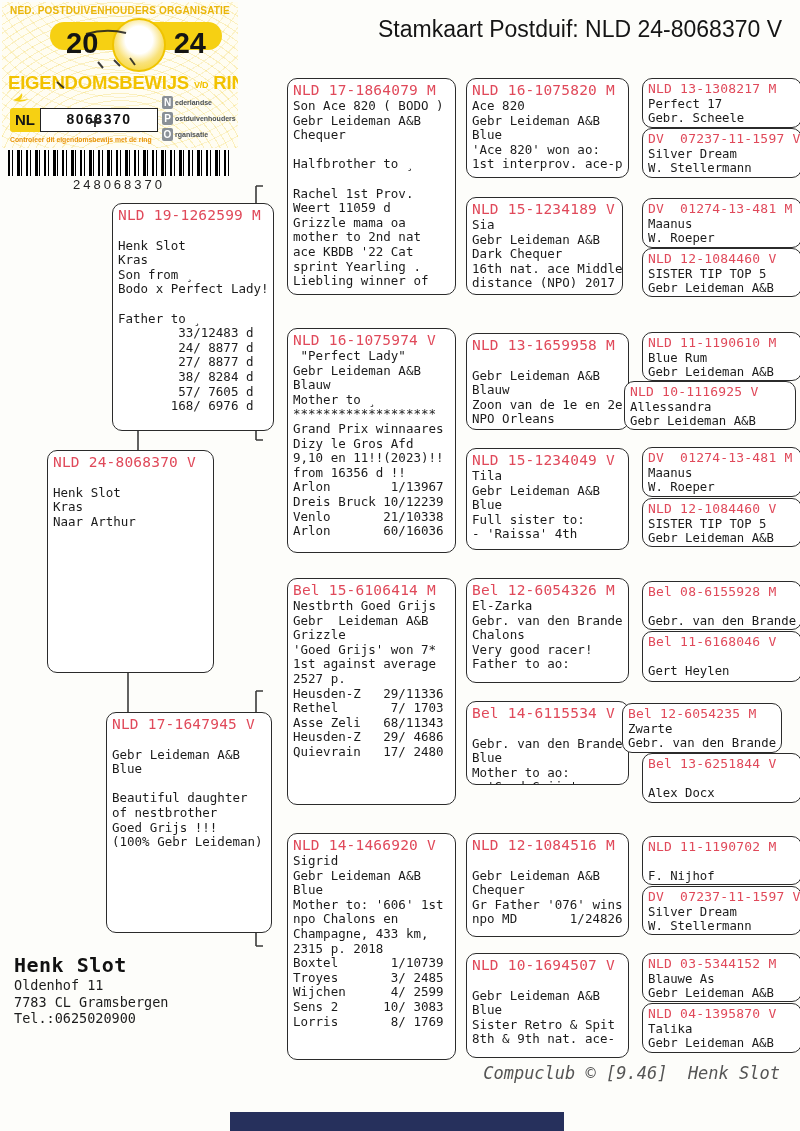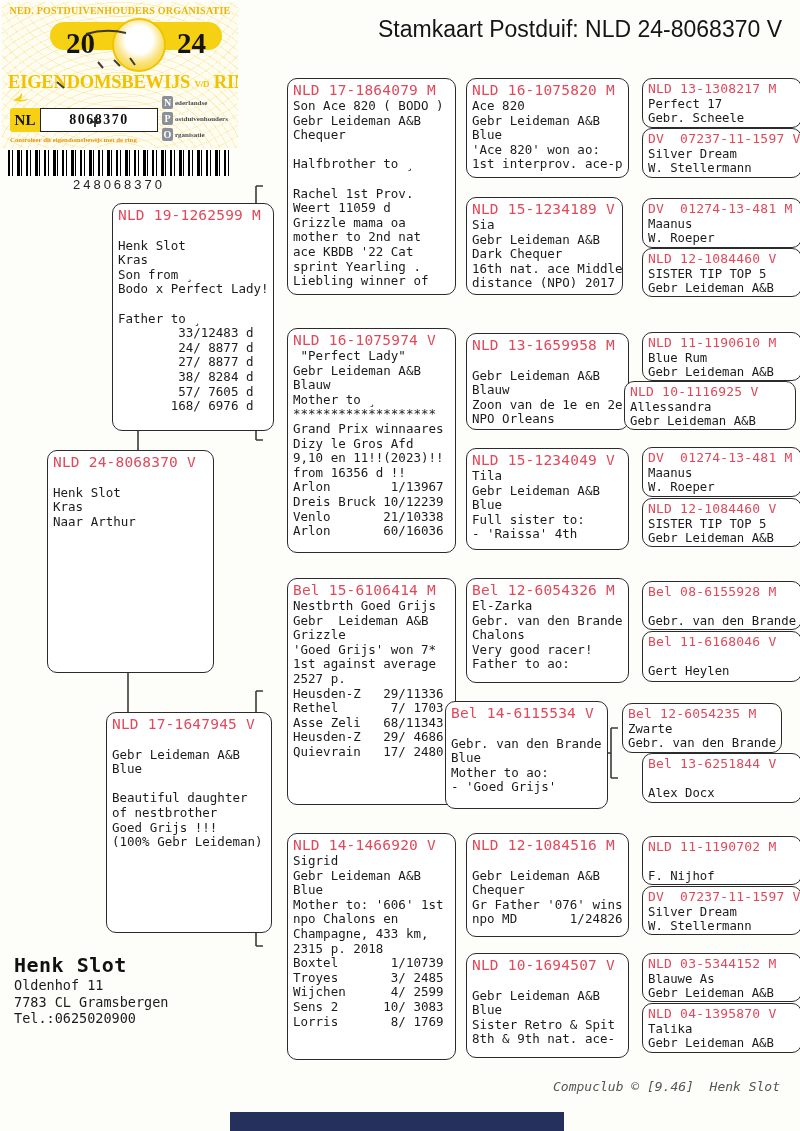--- a/index.html
+++ b/index.html
@@ -15,21 +15,21 @@
   
   .connectors{position:absolute;left:0;top:0;pointer-events:none;}
   
   .title{position:absolute;top:16px;right:18px;font-family:"Liberation Sans",sans-serif;
          font-size:23px;color:#151515;white-space:nowrap;}
   
   .sticker{position:absolute;left:2px;top:2px;width:236px;height:146px;background:#fffdf2;
            background-image:
              repeating-radial-gradient(circle at 50% 135%, rgba(240,205,60,.28) 0 1px, transparent 1px 7px),
              repeating-radial-gradient(circle at 50% -40%, rgba(240,205,60,.22) 0 1px, transparent 1px 9px);
-           font-family:Liberation Serif, serif;overflow:hidden;}
+           font-family:Liberation Sans, sans-serif;overflow:hidden;}
   .org-line{position:absolute;top:3px;left:0;width:100%;text-align:center;color:#e9b50a;
             font-weight:bold;font-size:10px;letter-spacing:.2px;white-space:nowrap;}
   .year-pill{position:absolute;left:48px;top:20px;width:172px;height:28px;background:#f6d013;
              border-radius:22px;}
   .year{position:absolute;top:5px;font-size:29px;font-weight:bold;color:#141414;}
   .year-left{left:16px;} .year-right{right:16px;}
   .globe{position:absolute;left:62px;top:-4px;width:50px;height:50px;border-radius:50%;
          background:radial-gradient(circle at 50% 40%, #ffffff 35%, #f9e27a 60%, #f6d013 100%);
          border:2px solid #f0c400;}
   .own-line{position:absolute;left:6px;top:70px;color:#f2c200;font-weight:bold;font-size:18.5px;
@@ -53,22 +53,22 @@
   
   .barcode{position:absolute;left:8px;top:150px;width:222px;height:26px;
            background:repeating-linear-gradient(90deg,#000 0 2px,#fff 2px 4px,#000 4px 5px,#fff 5px 9px,
                       #000 9px 12px,#fff 12px 13px,#000 13px 14px,#fff 14px 18px);}
   .barcode-num{position:absolute;left:8px;top:177px;width:222px;text-align:center;
                font-family:"Liberation Sans",sans-serif;font-size:13px;letter-spacing:3px;color:#222;}
   
   .owner{position:absolute;left:14px;top:953px;}
   .owner-name{font-size:20px;font-weight:bold;letter-spacing:.5px;line-height:24px;color:#111;}
   .owner-line{font-size:13.5px;line-height:16.5px;color:#1b1b1b;}
-  .footer{position:absolute;right:20px;top:1063px;font-size:13px;font-style:italic;color:#555;
-          white-space:pre;margin-top:16px;}
+  .footer{position:absolute;right:20px;top:1063px;font-size:17px;font-style:italic;color:#555;
+          white-space:pre;}
   .bottom-bar{position:absolute;left:230px;top:1112px;width:334px;height:19px;background:#26305c;}
 </style>
 </head>
 <body>
 
 <div class="page">
 
   <svg class="connectors" width="800" height="1131" viewBox="0 0 800 1131">
     <g stroke="#3a3a3a" stroke-width="1.6" fill="none">
       <path d="M138 431 V450"></path>
@@ -269,21 +269,21 @@
 - 'Raissa' 4th</div>
   </div>
   <div class="pbox" style="left:442px;top:578px;width:163px;height:105px">
     <div class="ring">Bel 12-6054326 M</div>
     <div class="pbody">El-Zarka
 Gebr. van den Brande
 Chalons
 Very good racer!
 Father to ao:</div>
   </div>
-  <div class="pbox" style="left:421px;top:701px;width:163px;height:108px">
+  <div class="pbox" style="left:442px;top:701px;width:163px;height:84px">
     <div class="ring">Bel 14-6115534 V</div>
     <div class="pbody">
 Gebr. van den Brande
 Blue
 Mother to ao:
 - 'Goed Grijs'</div>
   </div>
   <div class="pbox" style="left:442px;top:833px;width:163px;height:104px">
     <div class="ring">NLD 12-1084516 M</div>
     <div class="pbody">

